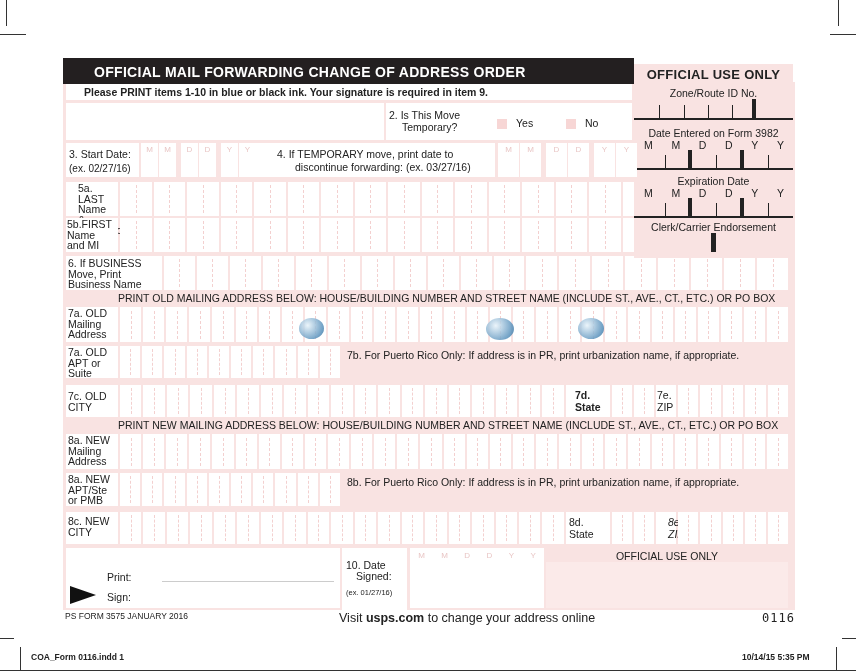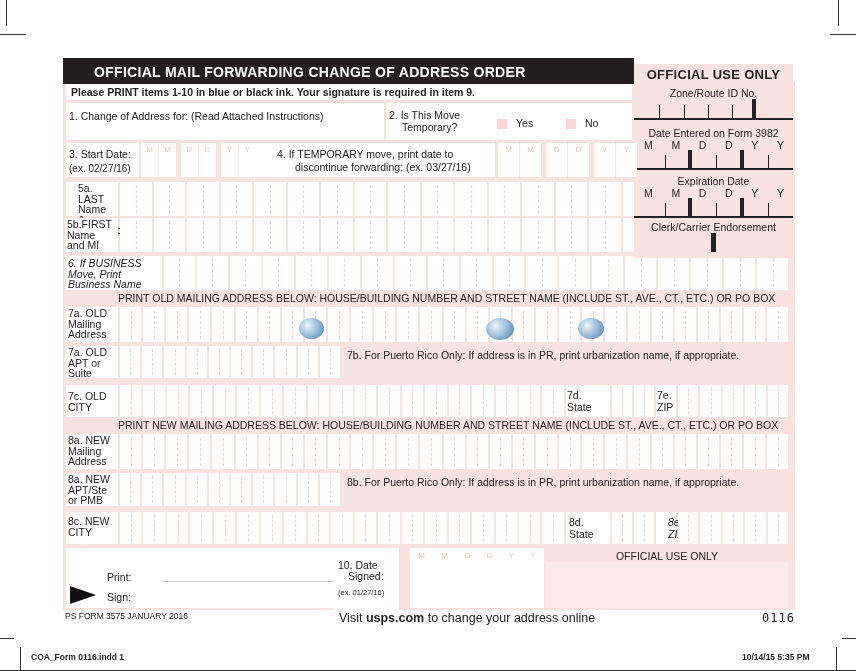--- a/index.html
+++ b/index.html
@@ -32,25 +32,24 @@
 <div class="crop" style="left:836px;top:647px;width:1px;height:24px;"></div>
 <div class="crop" style="left:0;top:670px;width:856px;height:1px;"></div>
 
 <div class="abs pink" style="left:63px;top:82px;width:732px;height:528px;"></div>
 
 <div class="abs" style="left:63px;top:58px;width:571px;height:26px;background:#231f20;">
   <div style="color:#fff;font-weight:bold;font-size:14px;line-height:28px;padding-left:31px;letter-spacing:0.3px;">OFFICIAL MAIL FORWARDING CHANGE OF ADDRESS ORDER</div>
 </div>
 
 <div class="abs white" style="left:66px;top:84px;width:566px;height:16px;">
-  <div style="font-size:10.5px;font-weight:bold;line-height:16px;padding-left:5px;">Please PRINT items 1-10 in blue or black ink. Your signature is required in item 9.</div>
+  <div style="font-size:10.5px;font-weight:bold;line-height:16px;padding-left:18px;">Please PRINT items 1-10 in blue or black ink. Your signature is required in item 9.</div>
 </div>
 
 <div class="abs white" style="left:66px;top:103px;width:318px;height:37px;">
-  <div class="lbl" style="position:absolute;left:3px;top:8px;">1. Change of Address for: (Read Attached Instructions)</div>
 </div>
 
 <div class="abs white" style="left:386px;top:103px;width:246px;height:37px;">
   <div class="lbl" style="position:absolute;left:3px;top:7px;">2. Is This Move</div>
   <div class="lbl" style="position:absolute;left:16px;top:19px;">Temporary?</div>
   <span style="position:absolute;left:111px;top:14px;font-size:10.5px;"><span class="chk" style="margin-right:9px;"></span><span>Yes</span></span>
   <span style="position:absolute;left:180px;top:14px;font-size:10.5px;"><span class="chk" style="margin-right:9px;"></span><span>No</span></span>
 </div>
 
 <div class="abs white" style="left:66px;top:143px;width:73px;height:34px;">
@@ -119,21 +118,21 @@
     <div class="cell"></div>
     <div class="cell"></div>
     <div class="cell"></div>
     <div class="cell"></div>
     <div class="cell"></div>
     <div class="cell"></div>
     <div class="cell"></div>
   </div>
 
 <div class="abs white" style="left:66px;top:256px;width:96px;height:34px;">
-  <div class="lbl" style="padding:2px 2px;line-height:10.5px;font-style:italic;">
+  <div class="lbl" style="padding:2px 2px;line-height:10.5px;">
       <div>6. If BUSINESS</div>
       <div>Move, Print</div>
       <div>Business Name</div>
     </div>
 </div>
 <div class="cell-row" style="left:164px;top:256px;width:624px;height:34px;">
     <div class="cell"></div>
     <div class="cell"></div>
     <div class="cell"></div>
     <div class="cell"></div>
@@ -239,21 +238,21 @@
     <div class="cell"></div>
     <div class="cell"></div>
     <div class="cell"></div>
     <div class="cell"></div>
     <div class="cell"></div>
     <div class="cell"></div>
     <div class="cell"></div>
     <div class="cell"></div>
   </div>
 <div class="abs white" style="left:566px;top:385px;width:44px;height:32px;">
-  <div class="lbl" style="padding:4px 1px;line-height:12px;">
+  <div class="lbl" style="padding:4px 9px;line-height:12px;font-weight:bold;">
       <div>7d.</div>
       <div>State</div>
     </div>
 </div>
 <div class="cell-row" style="left:612px;top:385px;width:42px;height:32px;">
     <div class="cell"></div>
     <div class="cell"></div>
   </div>
 <div class="abs white" style="left:656px;top:385px;width:20px;height:32px;">
   <div class="lbl" style="padding:4px 1px;line-height:12px;">
@@ -385,21 +384,21 @@
   </div>
 
 <div class="abs white" style="left:66px;top:548px;width:274px;height:60px;">
   <div class="lbl" style="position:absolute;left:41px;top:24px;">Print:</div>
   <div style="position:absolute;left:96px;top:33px;width:172px;height:1px;background:#ccc;"></div>
   <div style="position:absolute;left:4px;top:38px;width:0;height:0;border-top:9px solid transparent;border-bottom:9px solid transparent;border-left:26px solid #111;"></div>
   <div class="lbl" style="position:absolute;left:41px;top:44px;">Sign:</div>
   <div style="position:absolute;left:80px;top:40px;width:188px;height:16px;"></div>
 </div>
 
-<div class="abs white" style="left:334px;top:548px;width:65px;height:72px;">
+<div class="abs white" style="left:342px;top:548px;width:65px;height:72px;">
   <div class="lbl" style="position:absolute;left:4px;top:12px;">10. Date</div>
   <div class="lbl" style="position:absolute;left:14px;top:23px;">Signed:</div>
   <div style="position:absolute;left:4px;top:40px;font-size:7.5px;">(ex. 01/27/16)</div>
 </div>
 <div class="abs white" style="left:410px;top:548px;width:134px;height:60px;">
   <div id="signed-letters" style="position:absolute;left:0;top:3px;width:100%;display:flex;justify-content:space-around;font-size:8px;color:#e9c6c5;">
       <span>M</span>
       <span>M</span>
       <span>D</span>
       <span>D</span>

